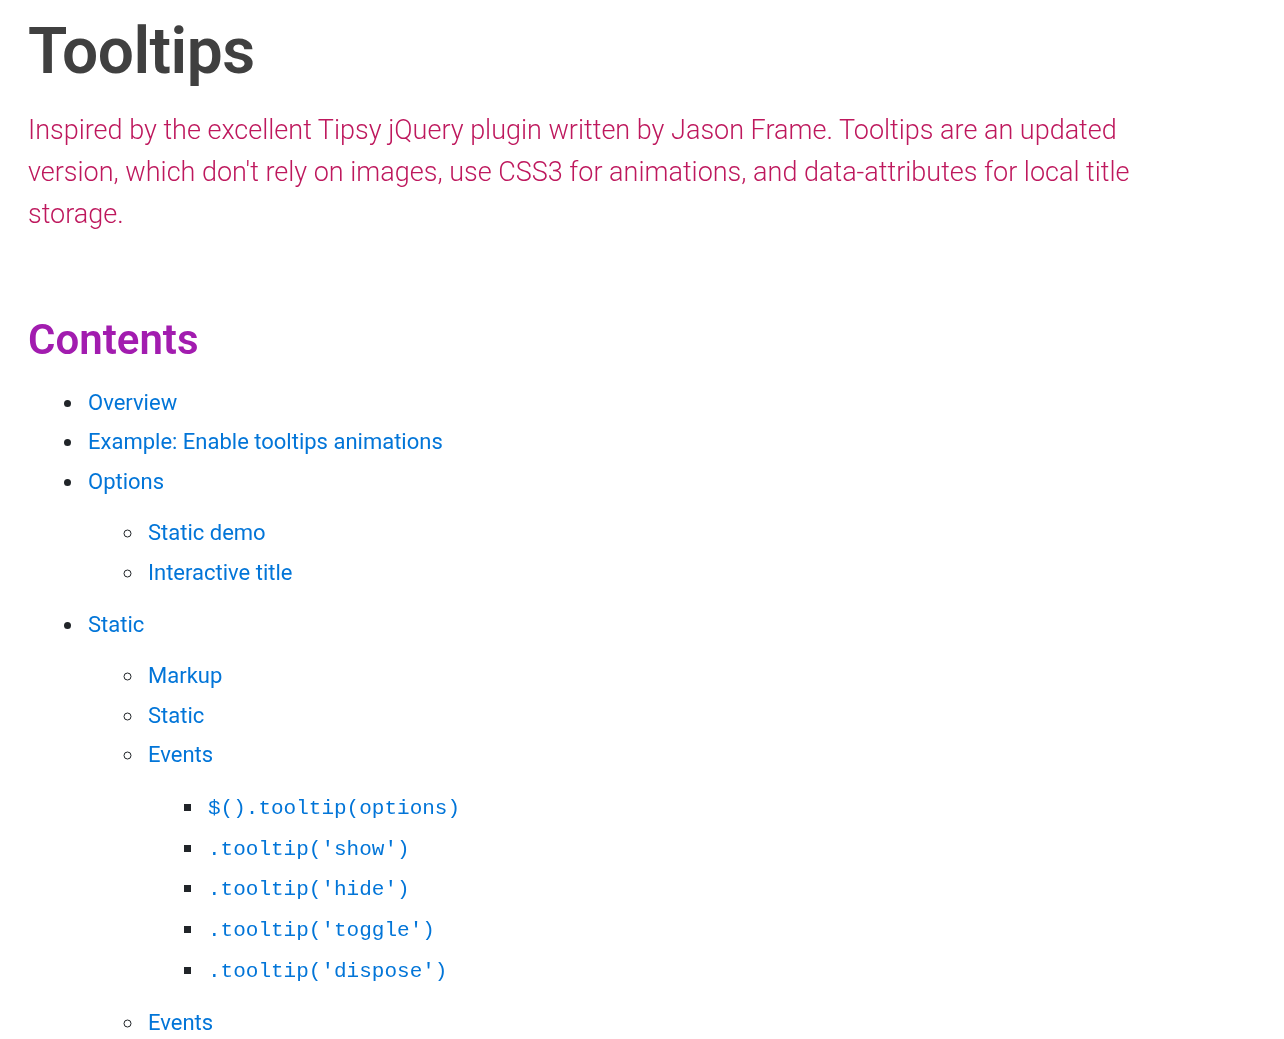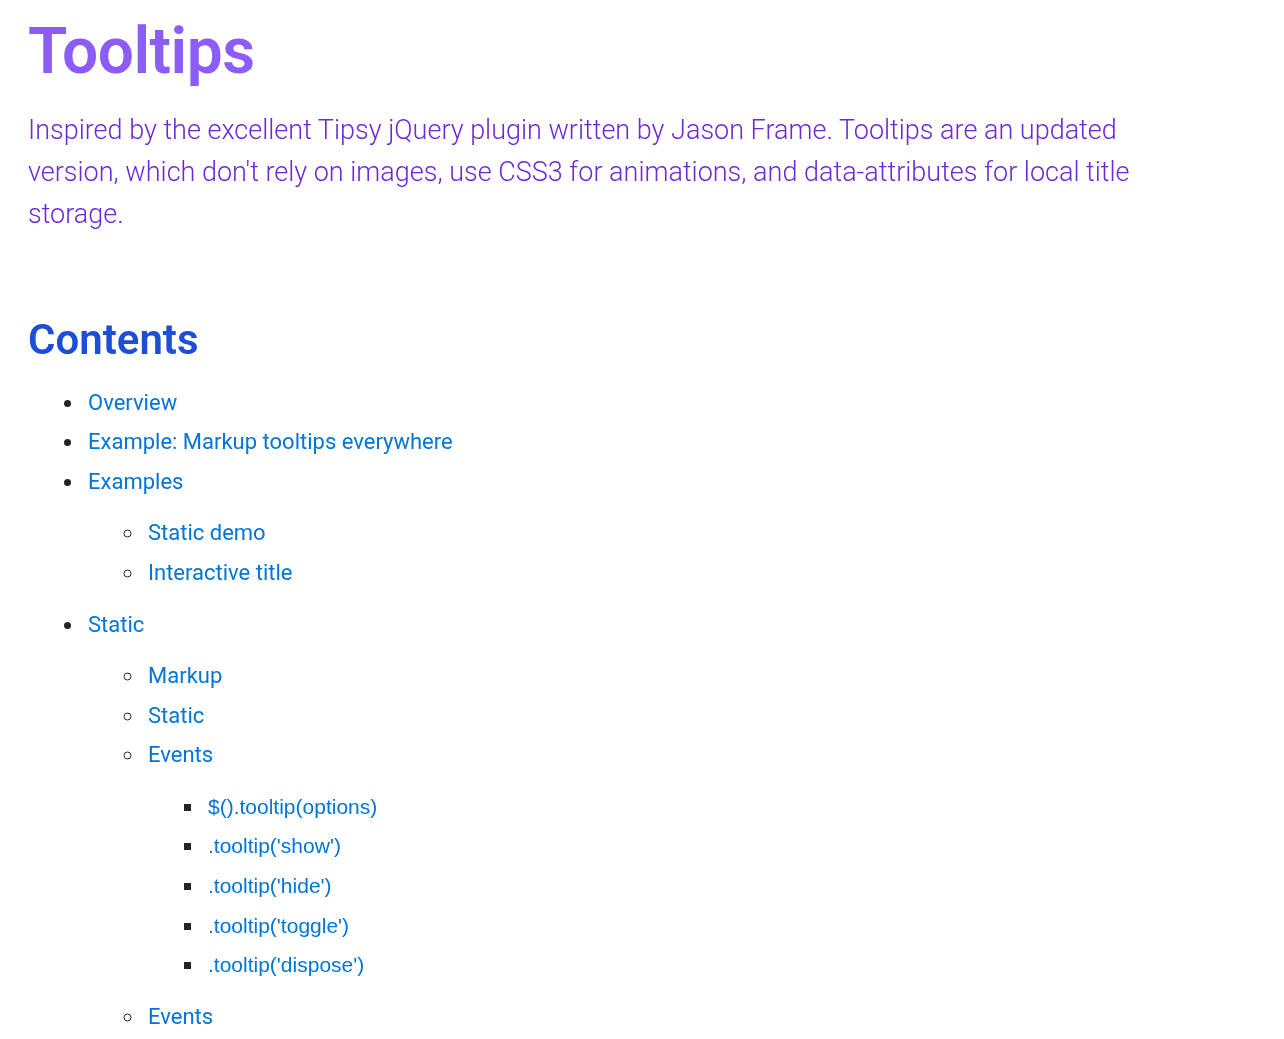--- a/index.html
+++ b/index.html
@@ -13,35 +13,35 @@
       font-size: 16px;
       line-height: 1.5;
       background: #fff;
     }
     h1.page-title {
       font-size: 64px;
       font-weight: 600;
       margin: 0;
       padding-top: 4px;
       letter-spacing: -0.5px;
-      color: #8b5cf6;
+      color: #404040;
     }
     p.lead {
       font-size: 27px;
       font-weight: 300;
-      color: #6d28d9;
+      color: #be185d;
       margin: 10px 0 16px 0;
       line-height: 1.55;
       max-width: 1180px;
     }
     h2.contents-heading {
       font-size: 42px;
       font-weight: 600;
       margin: 72px 0 6px 0;
-      color: #1d4ed8;
+      color: #a21caf;
     }
     ul {
       margin: 12px;
       padding-left: 44px;
     }
     ul.toc-root {
       font-size: 22px;
       line-height: 1.8;
     }
     ul.toc-root > li {
@@ -54,41 +54,41 @@
       list-style-type: square;
     }
     li {
       padding-left: 4px;
     }
     a {
       color: #0275d8;
       text-decoration: none;
     }
     code, .code {
-      font-family: Liberation Sans, sans-serif;
+      font-family: Liberation Mono, monospace;
       font-size: 21px;
     }
   </style>
 </head>
 <body>
 
 <h1 class="page-title">Tooltips</h1>
 <p class="lead">Inspired by the excellent Tipsy jQuery plugin written by Jason Frame. Tooltips are an updated version, which don't rely on images, use CSS3 for animations, and data-attributes for local title storage.</p>
 
 <h2 class="contents-heading">Contents</h2>
 
 <ul class="toc-root">
   <li>
     <a href="#">Overview</a>
   </li>
   <li>
-    <a href="#">Example: Markup tooltips everywhere</a>
+    <a href="#">Example: Enable tooltips animations</a>
   </li>
   <li>
-    <a href="#">Examples</a>
+    <a href="#">Options</a>
     <ul class="toc-sub">
       <li>
         <a href="#">Static demo</a>
       </li>
       <li>
         <a href="#">Interactive title</a>
       </li>
     </ul>
   </li>
   <li>

